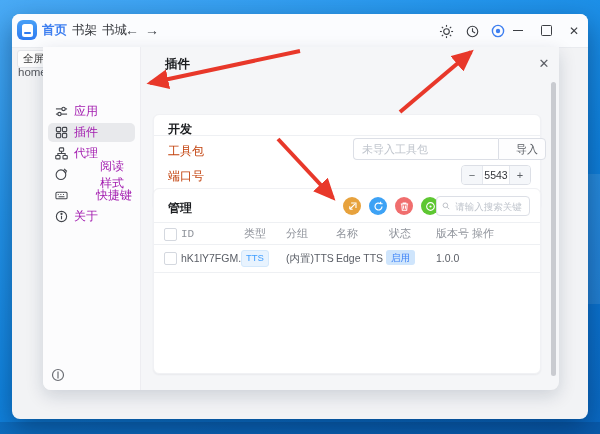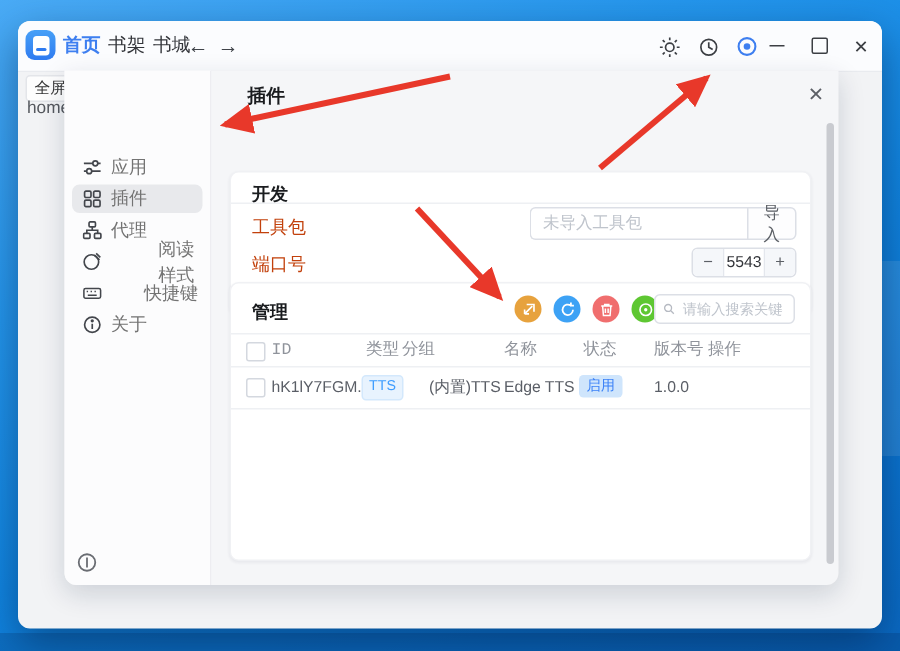--- a/index.html
+++ b/index.html
@@ -36,42 +36,42 @@
   .home-tab{position:absolute;left:6px;top:52px;font-size:11.5px;color:#55585e;}
 
   
   .modal{position:absolute;left:31px;top:33px;width:516px;height:343px;background:#f5f6f8;
     border-radius:0 0 8px 8px;box-shadow:0 6px 18px rgba(15,30,60,.16);}
   .menu{position:absolute;left:0;top:0;width:97px;height:343px;background:#fcfcfd;
     border-radius:0 0 0 8px;border-right:1px solid #ededf1;}
   .menu-item{position:absolute;left:5px;width:87px;height:19px;border-radius:5px;display:flex;
     align-items:center;gap:6px;padding-left:7px;box-sizing:border-box;}
   .menu-item.active{background:#e8e9ec;}
-  .menu-item span.lbl{font-size:12px;color:#737373;text-align:center;}
+  .menu-item span.lbl{font-size:12px;color:#a21caf;}
   .mi-ico{width:13px;height:13px;display:flex;}
   .menu-info{position:absolute;left:8px;bottom:8px;width:14px;height:14px;}
 
   .content{position:absolute;left:97px;top:0;width:419px;height:343px;}
   .dlg-title{position:absolute;left:25px;top:9px;font-size:12.5px;font-weight:bold;color:#1a1c1f;}
   .dlg-close{position:absolute;left:395px;top:7px;width:18px;height:18px;font-size:13px;color:#5c5f66;
     display:flex;align-items:center;justify-content:center;}
 
   .card{position:absolute;left:13px;width:388px;background:#ffffff;border-radius:6px;
     box-shadow:0 1px 2px rgba(30,40,60,.06);border:1px solid #f0f1f4;box-sizing:border-box;}
   .card1{top:39px;height:96px;margin-top:28px;}
   .card2{top:141px;height:186px;}
   .sec-title{position:absolute;left:14px;font-size:12px;font-weight:bold;color:#1a1c1f;}
   .divider{position:absolute;left:0;width:100%;height:1px;background:#eef0f3;}
 
   .fld-label{position:absolute;left:14px;font-size:12px;color:#c2410c;}
   .tk-input{position:absolute;left:199px;top:23px;width:145px;height:22px;border:1px solid #dcdfe6;
     border-right:none;border-radius:4px 0 0 4px;background:#fff;box-sizing:border-box;font-size:11px;
     color:#333;padding:0 8px;outline:none;}
   .tk-input::placeholder{color:#bfc4cc;}
-  .btn-import{position:absolute;left:344px;top:23px;width:33px;height:22px;border:1px solid #dcdfe6;
+  .btn-import{position:absolute;left:344px;top:23px;width:48px;height:22px;border:1px solid #dcdfe6;
     border-radius:0 4px 4px 0;background:#fdfdfe;font-size:11px;color:#5c6066;display:flex;
     align-items:center;justify-content:center;box-sizing:border-box;padding-left:10px;}
   .stepper{position:absolute;left:307px;top:50px;width:70px;height:20px;border:1px solid #dcdfe6;
     border-radius:4px;background:#fff;display:flex;box-sizing:border-box;}
   .step-btn{width:20px;text-align:center;font-size:11px;color:#5c6066;line-height:18px;background:#f5f7fa;}
   .step-btn.minus{border-right:1px solid #e4e7ed;border-radius:3px 0 0 3px;}
   .step-btn.plus{border-left:1px solid #e4e7ed;border-radius:0 3px 3px 0;}
   .step-val{flex:1;text-align:center;font-size:10.5px;color:#33353a;line-height:18px;}
   .btn-start{position:absolute;left:339px;top:74px;width:38px;height:19px;background:#6d28d9;color:#fff;
     font-size:11px;border-radius:4px;display:flex;align-items:center;justify-content:center;font-weight:bold;}
@@ -284,21 +284,21 @@
               </svg>
             <input placeholder="请输入搜索关键字" style="">
           </div>
 
           <div class="divider" style="top:33px;"></div>
 
           <div style="position:absolute;left:0;top:36px;width:100%;height:18px;font-family:Liberation Mono, monospace;">
             <div class="checkbox" style="top:3px;"></div>
             <span class="th" style="left:27px;">ID</span>
             <span class="th" style="left:90px;">类型</span>
-            <span class="th" style="left:114px;">分组</span>
+            <span class="th" style="left:132px;">分组</span>
             <span class="th" style="left:182px;">名称</span>
             <span class="th" style="left:235px;">状态</span>
             <span class="th" style="left:282px;">版本号</span>
             <span class="th" style="left:318px;">操作</span>
           </div>
           <div class="divider" style="top:55px;"></div>
 
           <div style="position:absolute;left:0;top:56px;width:100%;height:26px;">
             <div class="checkbox" style="top:7px;"></div>
             <span class="td" style="left:27px;">hK1lY7FGM...</span>

